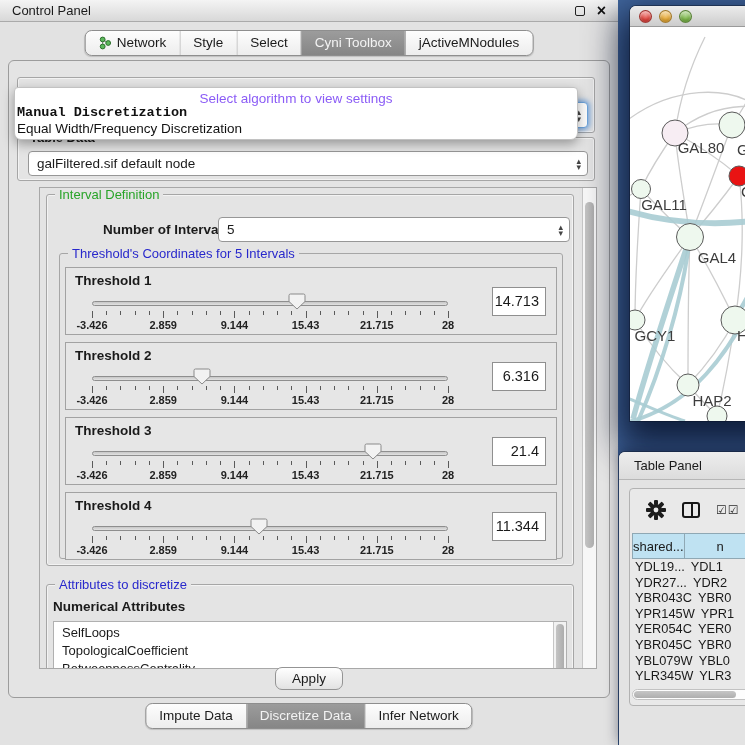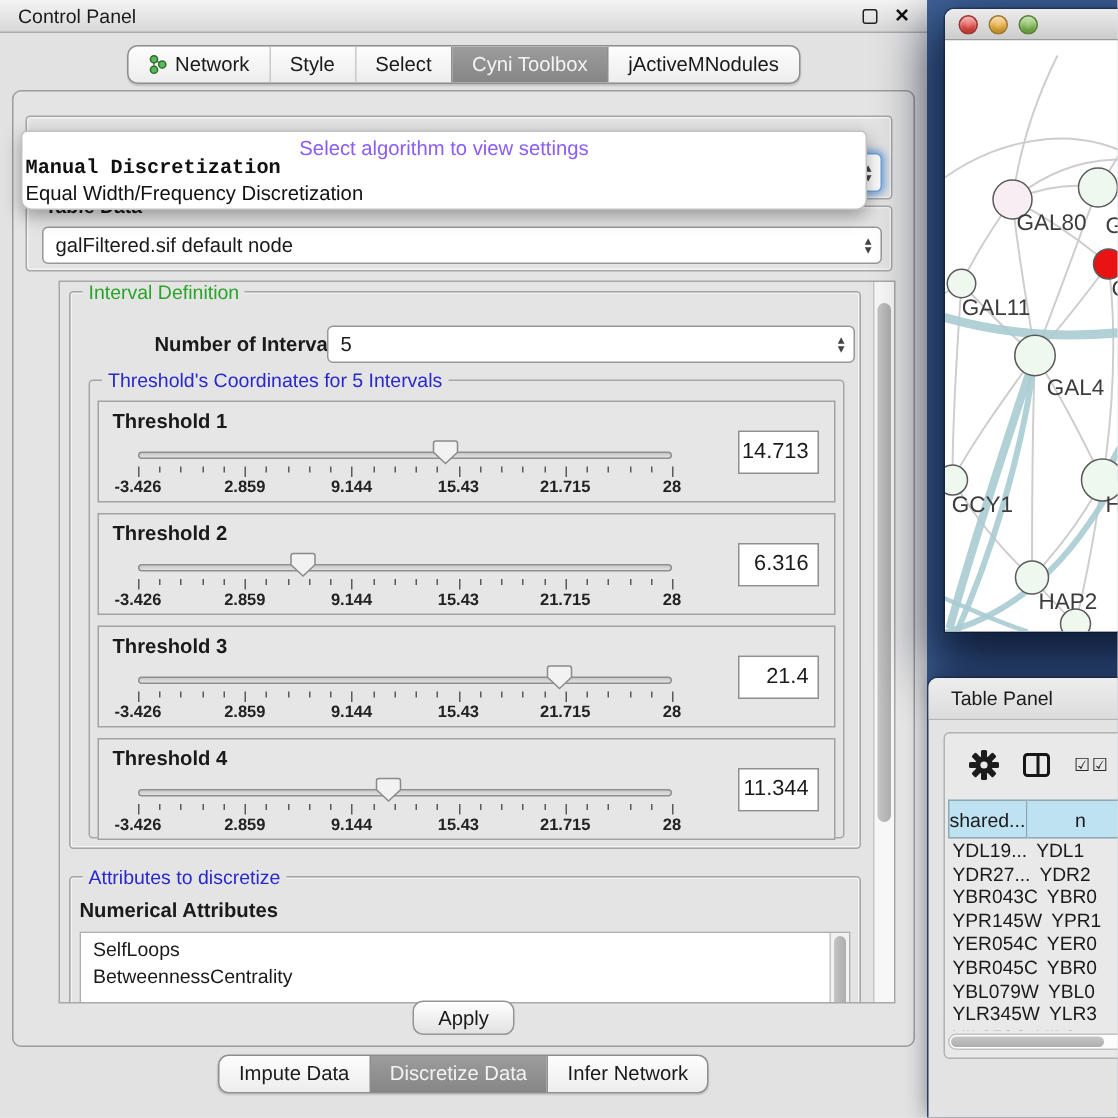--- a/index.html
+++ b/index.html
@@ -385,20 +385,21 @@
         </div>
 
         <div class="groupbox attr-group">
           <span class="gtitle blue">Attributes to discretize</span>
           <span class="attr-label">Numerical Attributes</span>
           <div class="attr-list" id="attr-list">
             <div class="vscrollbar">
                 <div class="thumb"></div>
               </div>
           <div class="item">SelfLoops</div>
+              <div class="item">TopologicalCoefficient</div>
               <div class="item">BetweennessCentrality</div>
             </div>
         </div>
 
         <div class="vscrollbar">
             <div class="thumb"></div>
           </div>
       </div>
 
       <div class="apply-btn">Apply</div>

